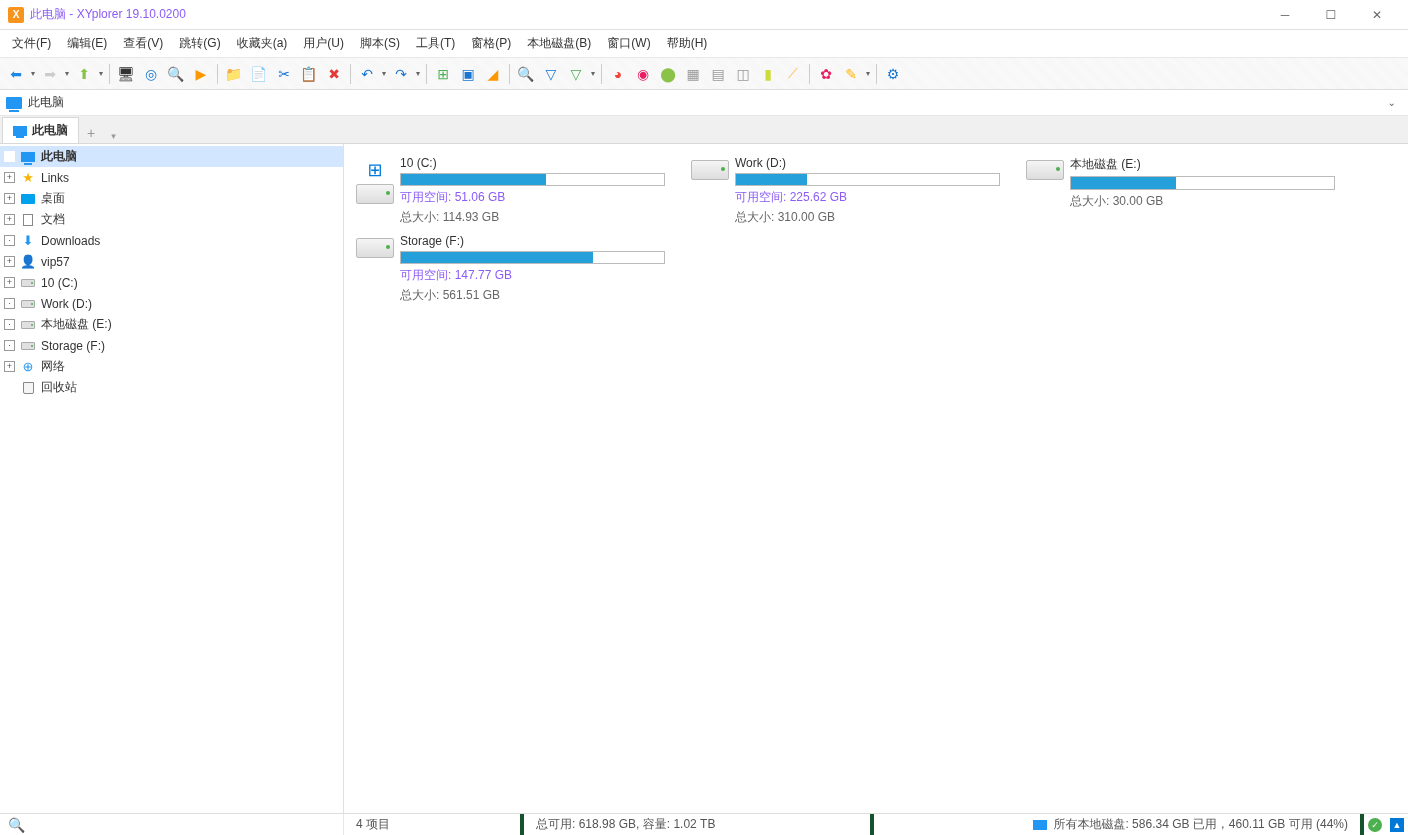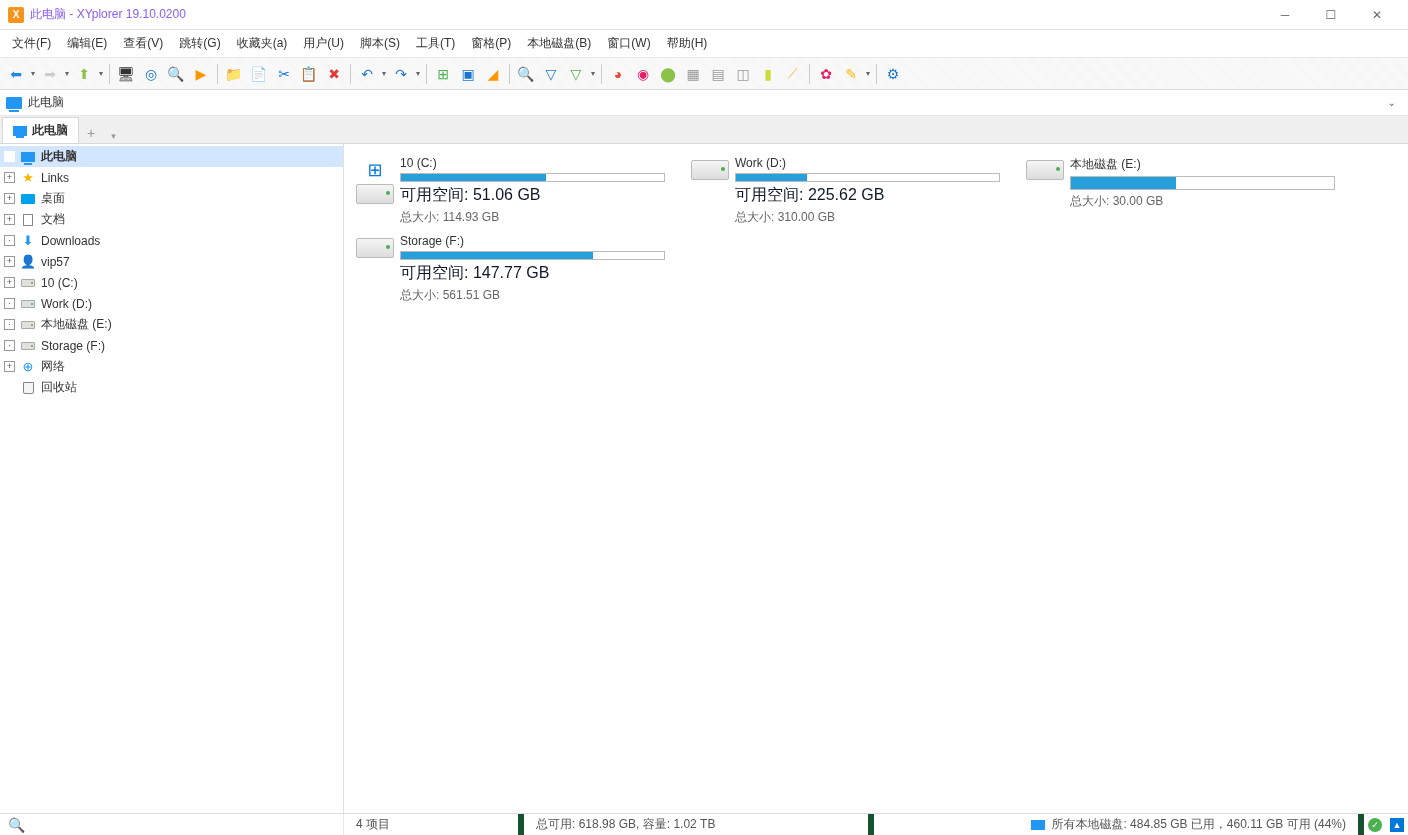--- a/index.html
+++ b/index.html
@@ -46,25 +46,25 @@
 .content { flex: 1; padding: 8px 4px; display: flex; flex-wrap: wrap; align-content: flex-start; gap: 0 2px; }
 .drive-item { width: 333px; height: 78px; display: flex; padding: 4px 2px; cursor: pointer; }
 .drive-icon-col { width: 50px; display: flex; flex-direction: column; align-items: center; padding-top: 4px; gap: 4px; }
 .drive-logo { width: 20px; height: 20px; display: flex; align-items: center; justify-content: center; font-size: 18px; color: #0078d7; }
 .drive-hdd { width: 38px; height: 20px; background: linear-gradient(#f5f5f5, #ddd); border: 1px solid #bbb; border-radius: 2px; position: relative; }
 .drive-hdd::after { content: ""; position: absolute; right: 3px; top: 6px; width: 4px; height: 4px; background: #4caf50; border-radius: 50%; }
 .drive-info { flex: 1; display: flex; flex-direction: column; gap: 3px; }
 .drive-name { font-size: 12px; color: #333; }
 .drive-bar { width: 265px; height: 14px; border: 1px solid #bbb; background: #fff; position: relative; }
 .drive-bar-fill { height: 100%; background: #26a0da; }
-.drive-free { font-size: 16px; color: #0f172a; }
+.drive-free { font-size: 12px; color: #8b5cf6; }
 .drive-total { font-size: 12px; color: #666; }
 .statusbar { height: 22px; border-top: 1px solid #ddd; display: flex; align-items: center; background: #fff; font-size: 12px; color: #555; }
 .statusbar .sb-search { width: 344px; border-right: 1px solid #e8e8e8; height: 100%; display: flex; align-items: center; padding: 0 8px; color: #999; font-size: 14px; }
-.statusbar .sb-cell { padding: 0 12px; border-right: 6px solid #14532d; height: 100%; display: flex; align-items: center; }
+.statusbar .sb-cell { padding: 0 12px; border-right: 4px solid #14532d; height: 100%; display: flex; align-items: center; }
 .statusbar .sb-spacer { flex: 1; }
 .statusbar .sb-disk-icon { width: 14px; height: 10px; background: #2196f3; margin-right: 6px; }
 .statusbar .sb-green { width: 14px; height: 14px; background: #4caf50; border-radius: 50%; margin: 0 4px; display: flex; align-items: center; justify-content: center; color: #fff; font-size: 9px; }
 .statusbar .sb-blue { width: 14px; height: 14px; background: #0078d7; margin: 0 4px; display: flex; align-items: center; justify-content: center; color: #fff; font-size: 9px; }
 </style>
 </head>
 <body>
 
 <div class="titlebar">
   <span class="app-icon">X</span>
@@ -298,17 +298,17 @@
     </div>
 </div>
 
 <div class="statusbar">
   <div class="sb-search">🔍</div>
   <div class="sb-cell" style="width:180px;">4 项目</div>
   <div class="sb-cell" style="width:350px;">总可用: 618.98 GB, 容量: 1.02 TB</div>
   <div class="sb-spacer"></div>
   <div class="sb-cell">
     <span class="sb-disk-icon"></span>
-    <span>所有本地磁盘: 484.85 GB 已用，460.11 GB 可用 (44%)</span>
+    <span>所有本地磁盘: 586.34 GB 已用，460.11 GB 可用 (44%)</span>
   </div>
   <span class="sb-green">✓</span>
   <span class="sb-blue">▲</span>
 </div>
 
 </body></html>

